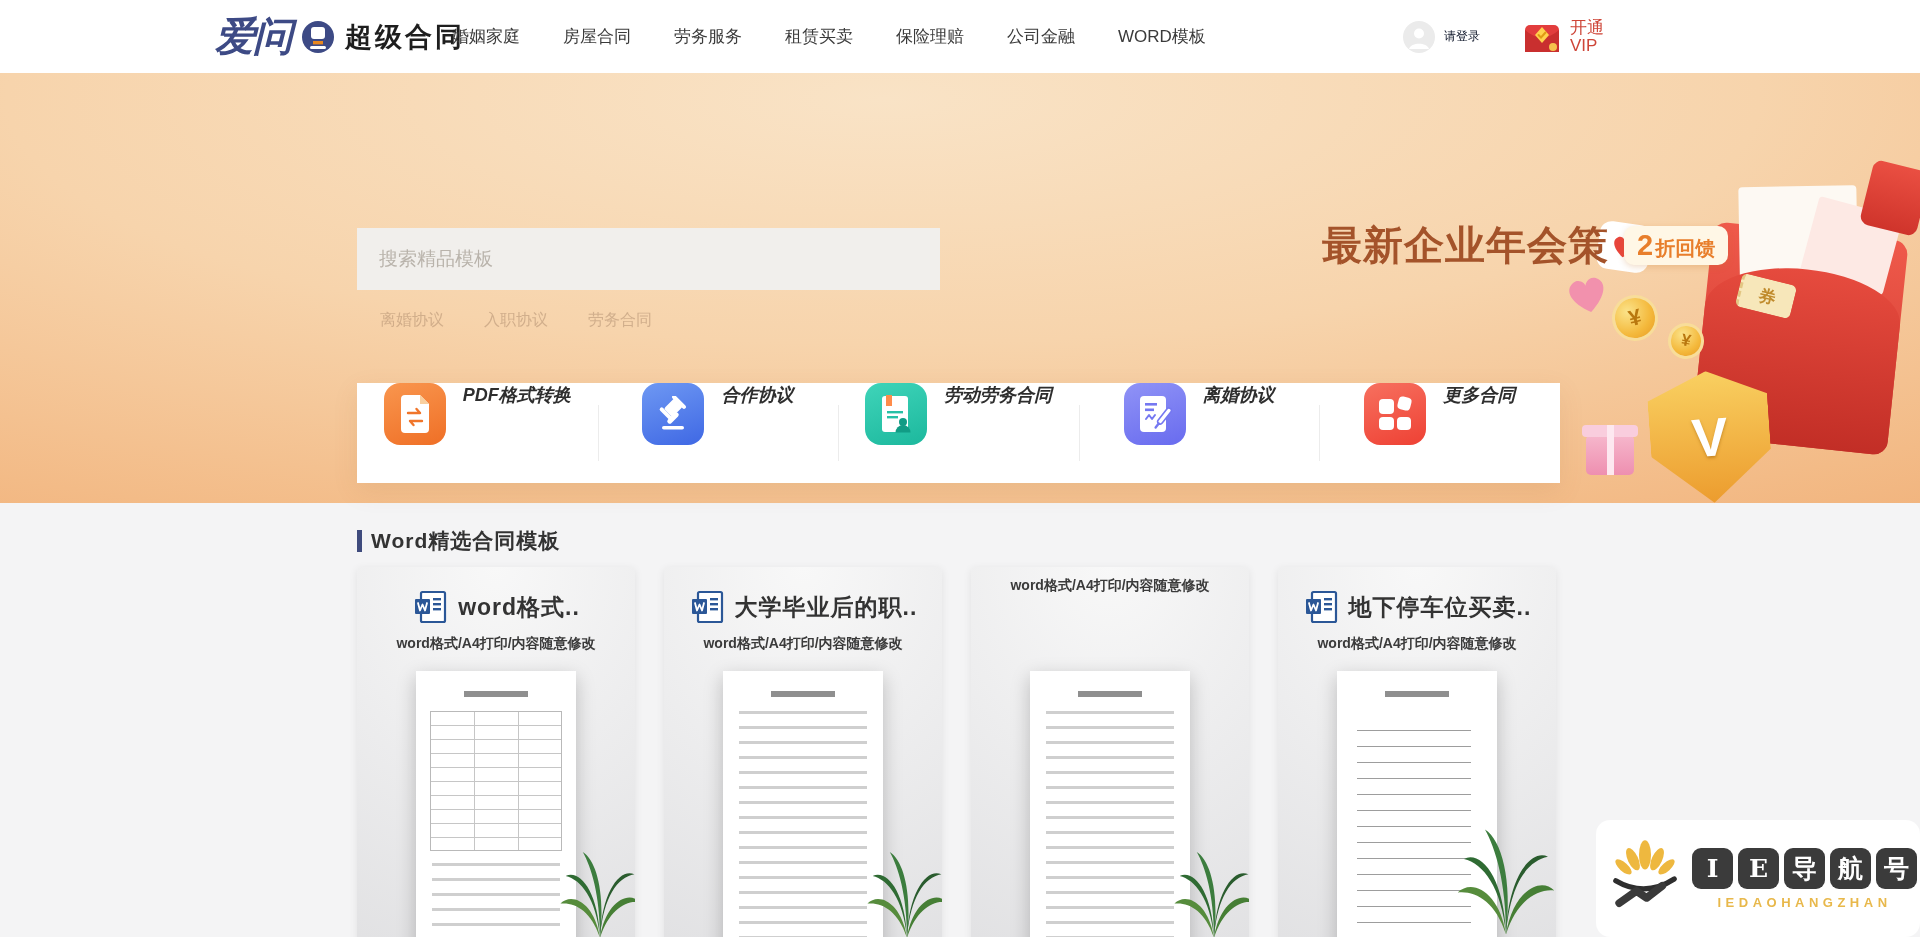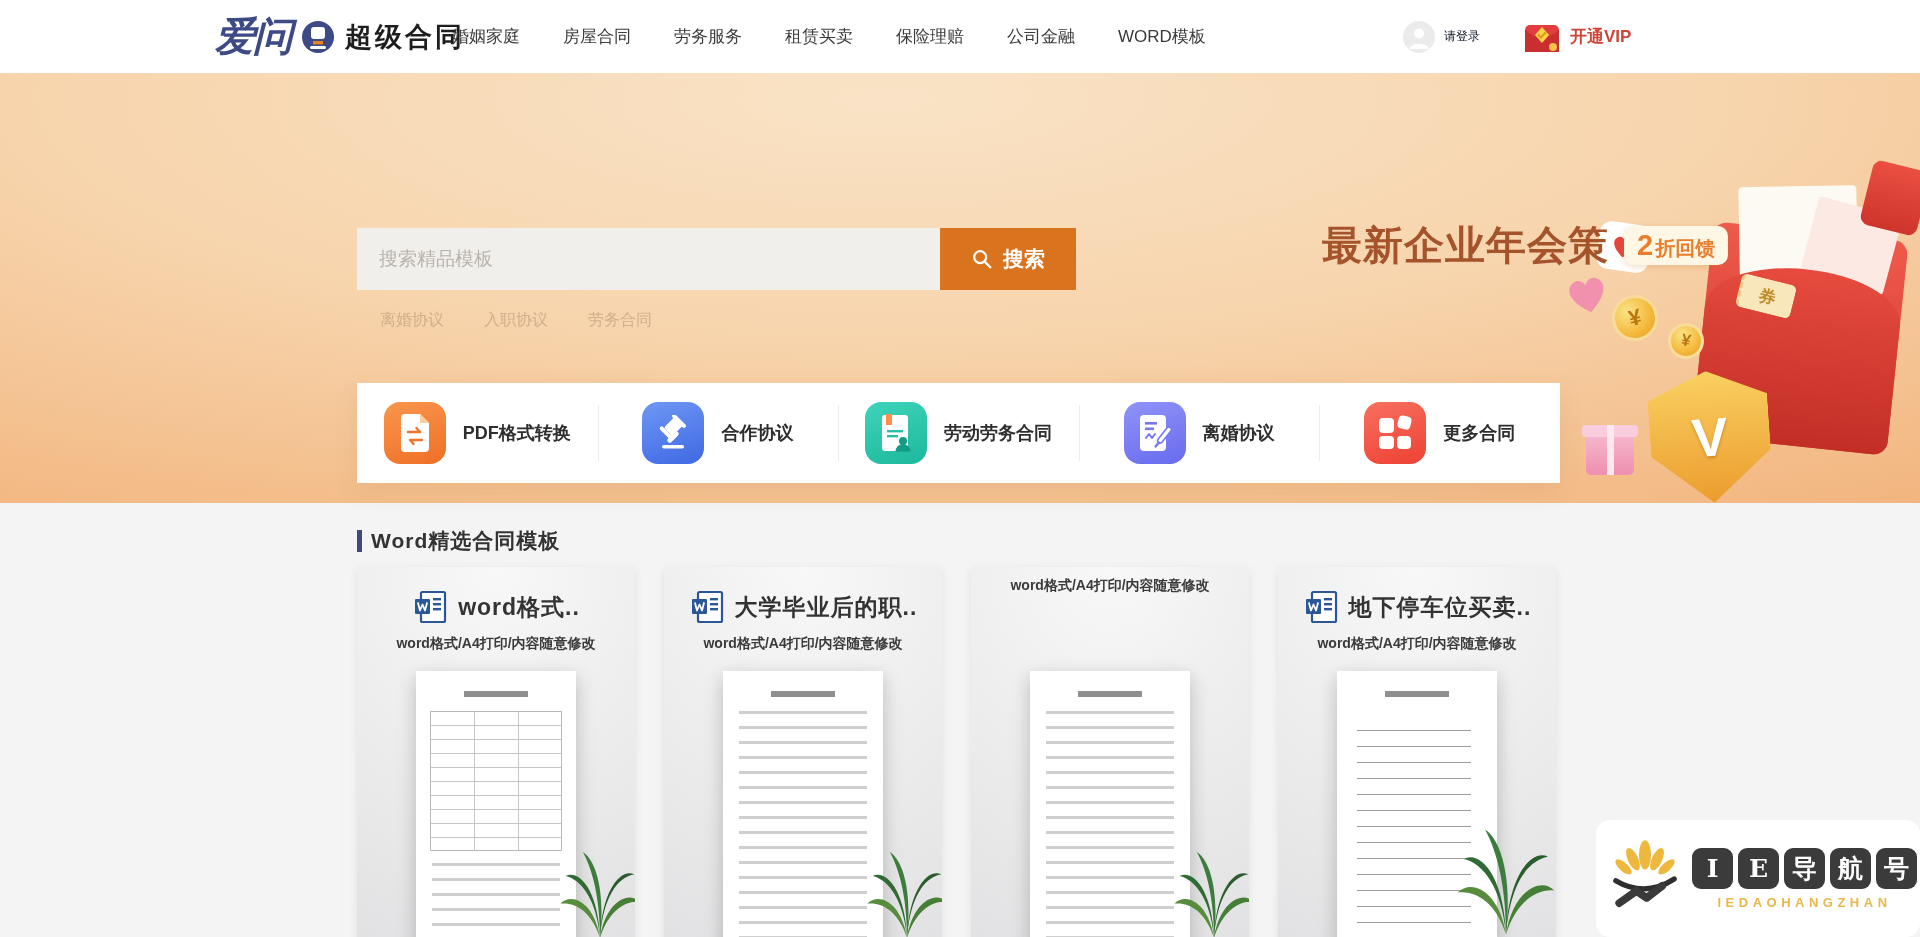--- a/index.html
+++ b/index.html
@@ -10,21 +10,21 @@
   
   .topbar { position:absolute; top:0; left:0; width:1920px; height:73px; background:#fff; z-index:30; }
   .logo { position:absolute; left:215px; top:0; height:73px; display:flex; align-items:center; gap:10px; cursor:pointer; }
   .logo-brand { font-size:40px; font-weight:900; font-style:italic; color:#3d4a85; letter-spacing:-2px; }
   .logo-product { font-size:27px; font-weight:900; color:#1e1e1e; letter-spacing:3px; }
   .nav { position:absolute; left:452px; top:0; height:73px; display:flex; align-items:center; gap:43px; }
   .nav-item { font-size:17px; color:#3a3a3a; cursor:pointer; white-space:nowrap; text-decoration:none; }
   .login { position:absolute; left:1403px; top:0; height:73px; display:flex; align-items:center; gap:9px; cursor:pointer; }
   .login-label { font-size:12px; color:#0f172a; }
   .vip { position:absolute; left:1520px; top:0; height:73px; display:flex; align-items:center; gap:6px; cursor:pointer; }
-  .vip-text { display:flex; flex-direction:row; line-height:1.05; font-weight:700; color:#ce4538; font-size:17px; }
+  .vip-text { display:flex; flex-direction:column; line-height:1.05; font-weight:400; color:#ce4538; font-size:17px; }
 
   
   .hero { position:absolute; top:73px; left:0; width:1920px; height:430px;
           background:
             radial-gradient(120% 150% at 46% 6%, #f9e3c6 0%, #f7d4ac 38%, #f3bb87 70%, #eda266 100%); }
 
   .search-input { position:absolute; left:357px; top:155px; width:583px; height:62px;
                   background:#f1efec; border:none; outline:none; padding:0 22px;
                   font-size:19px; color:#333; font-family:"Liberation Sans",sans-serif; }
   .search-input::placeholder { color:#b9b3ab; }
@@ -75,22 +75,22 @@
             background:linear-gradient(180deg,#f6b7cc,#ee8fb0); border-radius:5px; z-index:4; }
   .d-gift::before { content:""; position:absolute; left:-4px; top:-10px; width:56px; height:12px;
                     background:#f9cddd; border-radius:4px; }
   .d-gift::after { content:""; position:absolute; left:21px; top:-10px; width:7px; height:50px; background:#fde8f0; }
   .d-packet { position:absolute; left:1866px; top:92px; width:58px; height:66px;
               background:linear-gradient(180deg,#ea4f42,#cf342b); border-radius:9px; transform:rotate(14deg); z-index:3; }
 
   
   .cat-band { position:absolute; left:357px; top:310px; width:1203px; height:100px; background:#fff;
               display:flex; align-items:center; box-shadow:0 8px 24px rgba(150,90,40,.10); z-index:6; }
-  .cat-item { flex:1; height:100%; display:flex; align-items:center; justify-content:center; gap:17px;
-              position:relative; cursor:pointer; }
+  .cat-item { flex:1; height:100%; display:flex; align-items:flex-start; justify-content:center; gap:17px;
+              position:relative; cursor:pointer;font-style:italic; }
   .cat-item + .cat-item::before { content:""; position:absolute; left:0; top:22px; width:1px; height:56px; background:#ececec; }
   .cat-icon { width:62px; height:62px; border-radius:16px; display:flex; align-items:center; justify-content:center; }
   .c0 { background:linear-gradient(160deg,#f9964e,#ef6f26); }
   .c1 { background:linear-gradient(160deg,#6e98f3,#3f68e4); }
   .c2 { background:linear-gradient(160deg,#3fd4b9,#1cb89d); }
   .c3 { background:linear-gradient(160deg,#9093f6,#686bef); }
   .c4 { background:linear-gradient(160deg,#f7705f,#ee4134); }
   .cat-label { font-size:18px; font-weight:700; color:#2e2e2e; white-space:nowrap; }
 
   
@@ -184,29 +184,20 @@
       <span class="vip-text">
         <span>开通</span>
         <span>VIP</span>
       </span>
     </div>
   </header>
 
   <section class="hero">
 
     <input class="search-input" type="text" placeholder="搜索精品模板" style="">
-    <button class="search-btn">
-      <span style="display:flex;">
-        <svg width="22" height="22" viewBox="0 0 24 24">
-          <circle cx="10" cy="10" r="6.5" fill="none" stroke="#fff" stroke-width="2.4"></circle>
-          <line x1="15.2" y1="15.2" x2="21" y2="21" stroke="#fff" stroke-width="2.6" stroke-linecap="round"></line>
-        </svg>
-      </span>
-      <span>搜索</span>
-    </button>
 
     <div class="hot-links">
       <a class="hot-link">离婚协议</a>
       <a class="hot-link">入职协议</a>
       <a class="hot-link">劳务合同</a>
     </div>
 
     <div class="promo-row1">
       <span class="promo-title">最新企业年会策</span>
       <span class="promo-badge">

